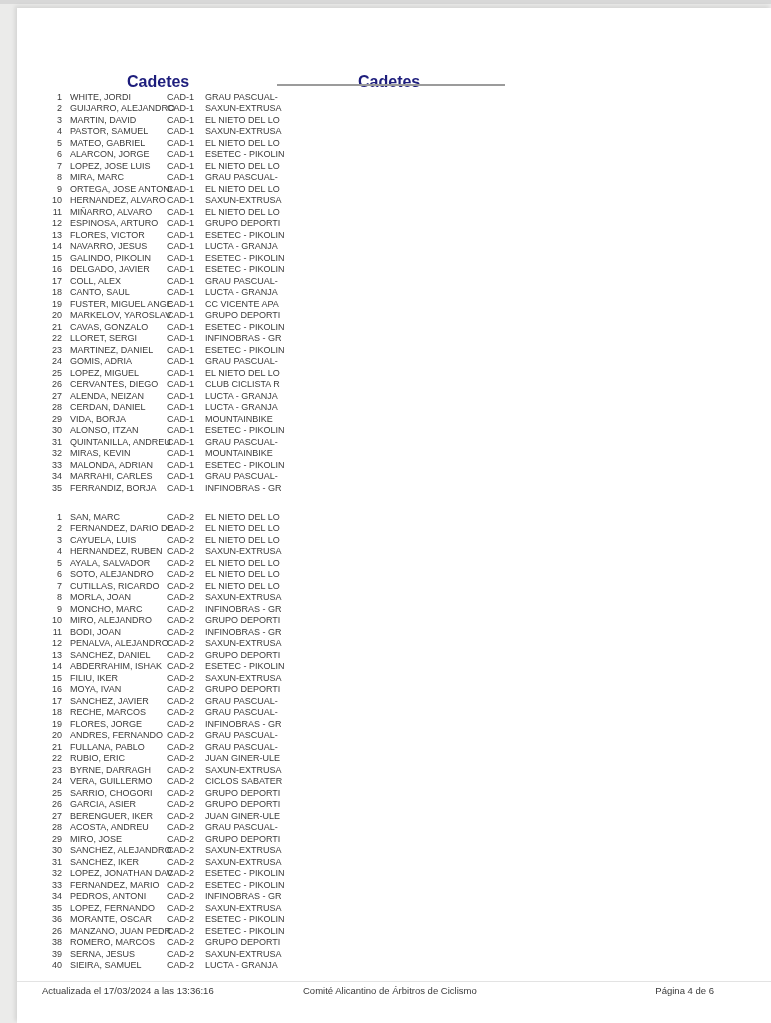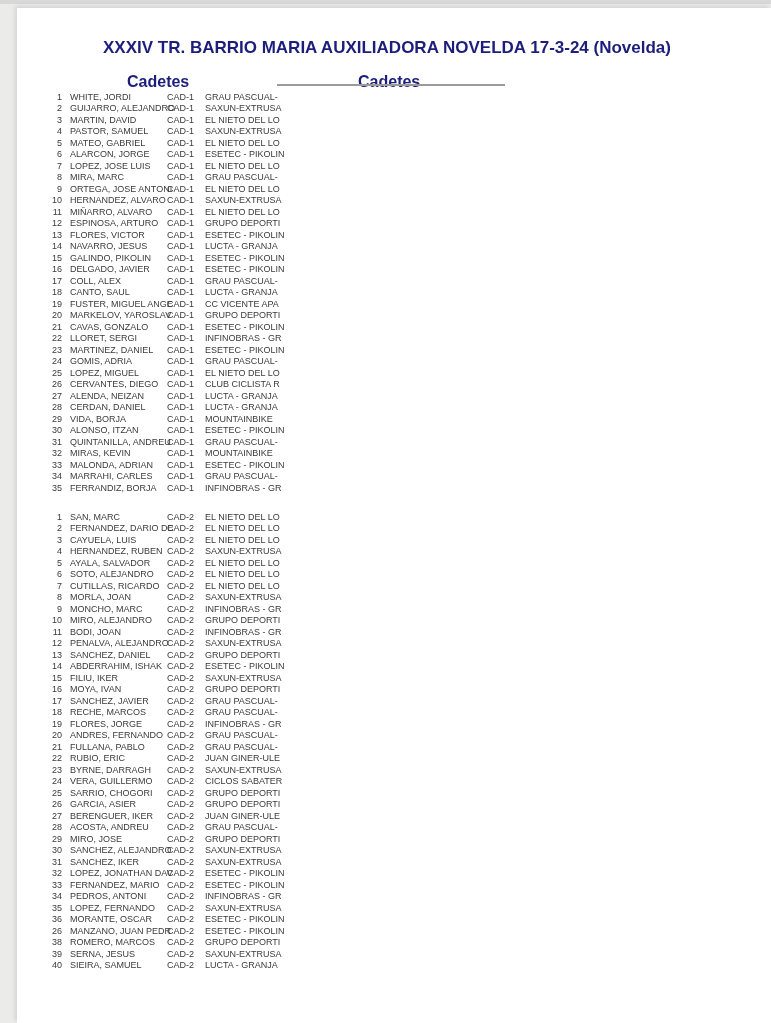--- a/index.html
+++ b/index.html
@@ -57,21 +57,20 @@
   .footer .committee{position:absolute;left:286px;top:3px;}
   .footer .page-num{position:absolute;right:57px;top:3px;}
 </style>
 </head>
 <body>
 
 <div class="photo-edge-top"></div>
 
 <div class="page">
 
-  <div class="doc-title">XXXIV TR. BARRIO MARIA AUXILIADORA NOVELDA 17-3-24 (Novelda)</div>
 
   <div class="col-header left">Cadetes</div>
   <div class="col-header right">Cadetes</div>
   <div class="header-underline"></div>
 
   <div class="section" id="section-0">
     <div class="rider-list">
         <div class="row">
           <span class="c-num">1</span>
           <span class="c-name">WHITE, JORDI</span>
@@ -523,14 +522,19 @@
         </div>
         <div class="row">
           <span class="c-num">40</span>
           <span class="c-name">SIEIRA, SAMUEL</span>
           <span class="c-cat">CAD-2</span>
           <span class="c-team">LUCTA - GRANJA</span>
         </div>
       </div>
   </div>
 
+  <div class="footer">
+    <span class="updated">Actualizada el 17/03/2024 a las 13:36:16</span>
+    <span class="committee">Comité Alicantino de Árbitros de Ciclismo</span>
+    <span class="page-num">Página 4 de 6</span>
+  </div>
 
 </div>
 
 </body></html>

